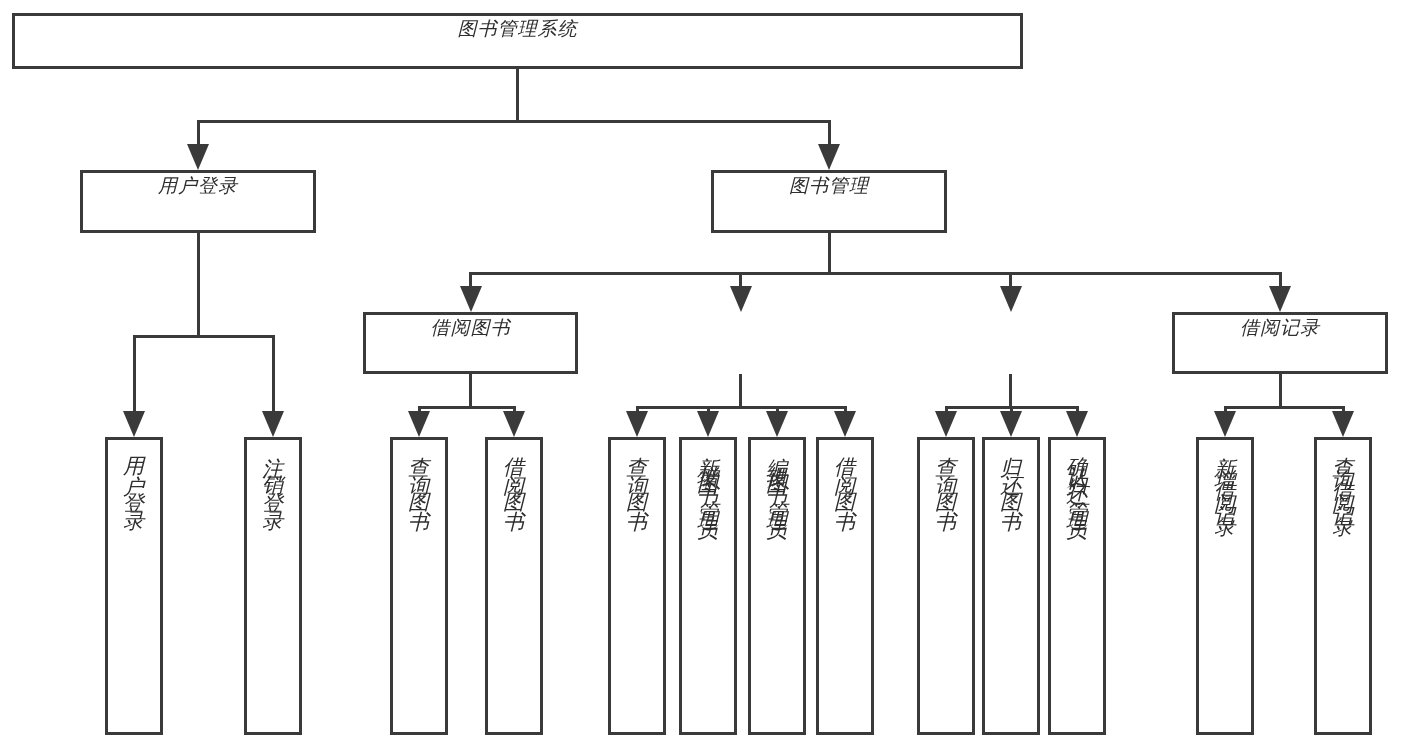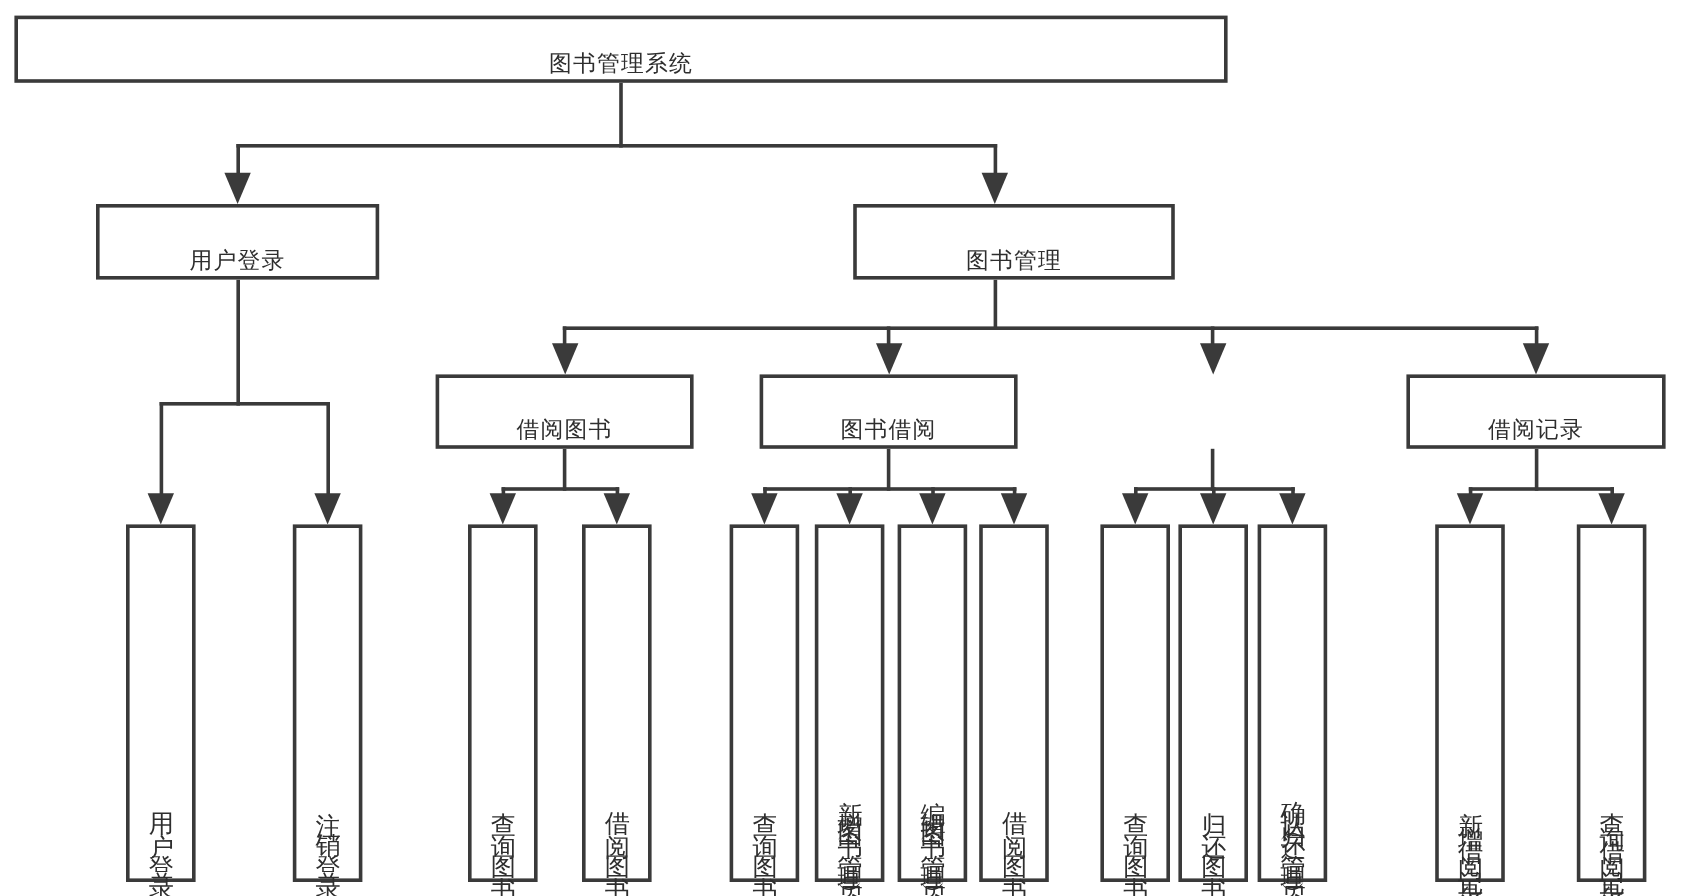--- a/index.html
+++ b/index.html
@@ -10,23 +10,24 @@
     background: #ffffff;
     overflow: hidden;
     font-family: "Liberation Sans", "DejaVu Sans", sans-serif;
   }
   .layer { position: absolute; left: 0; top: 0; width: 100%; height: 100%; }
   .node {
     position: absolute;
     box-sizing: border-box;
     background: #ffffff;
     display: flex;
-    align-items: flex-end;
+    align-items: flex-start;
     justify-content: center;
     text-align: center;
+    font-style: italic;
   }
   .node .label { display: block; }
   .hnode .label {
     font-size: 19px;
     letter-spacing: 1px;
     white-space: nowrap;
   }
   .vnode .label {
     writing-mode: vertical-rl;
     text-orientation: mixed;
@@ -110,28 +111,25 @@
       <div class="seg" style="left: 1341.5px; top: 406px; width: 3px; height: 9px; background: rgb(58, 58, 58);"></div>
       <div class="arrow" style="left: 1332px; top: 411px; border-top: 26px solid rgb(58, 58, 58);"></div>
     </div>
   <div class="layer" id="nodes-layer">
       <div class="node hnode" style="left: 12px; top: 13px; width: 1011px; height: 56px; border: 3px solid rgb(58, 58, 58); background: rgb(255, 255, 255); color: rgb(46, 46, 46);">
         <span class="label">图书管理系统</span>
       </div>
       <div class="node hnode" style="left: 80px; top: 170px; width: 236px; height: 63px; border: 3px solid rgb(58, 58, 58); background: rgb(255, 255, 255); color: rgb(46, 46, 46);">
         <span class="label">用户登录</span>
       </div>
-      <div class="node hnode" style="left: 711px; top: 170px; width: 268px; height: 63px; border: 3px solid rgb(58, 58, 58); background: rgb(255, 255, 255); color: rgb(46, 46, 46);">
+      <div class="node hnode" style="left: 711px; top: 170px; width: 236px; height: 63px; border: 3px solid rgb(58, 58, 58); background: rgb(255, 255, 255); color: rgb(46, 46, 46);">
         <span class="label">图书管理</span>
       </div>
       <div class="node hnode" style="left: 363px; top: 312px; width: 215px; height: 62px; border: 3px solid rgb(58, 58, 58); background: rgb(255, 255, 255); color: rgb(46, 46, 46);">
         <span class="label">借阅图书</span>
-      </div>
-      <div class="node hnode" style="left: 633px; top: 312px; width: 215px; height: 62px; border: 3px solid rgb(58, 58, 58); background: rgb(255, 255, 255); color: rgb(46, 46, 46);">
-        <span class="label">图书借阅</span>
       </div>
       <div class="node hnode" style="left: 1172px; top: 312px; width: 216px; height: 62px; border: 3px solid rgb(58, 58, 58); background: rgb(255, 255, 255); color: rgb(46, 46, 46);">
         <span class="label">借阅记录</span>
       </div>
       <div class="node vnode" style="left: 105px; top: 437px; width: 58px; height: 298px; border: 3px solid rgb(58, 58, 58); background: rgb(255, 255, 255); color: rgb(46, 46, 46);">
         <span class="label" style="letter-spacing: 18px;">用户登录</span>
       </div>
       <div class="node vnode" style="left: 244px; top: 437px; width: 58px; height: 298px; border: 3px solid rgb(58, 58, 58); background: rgb(255, 255, 255); color: rgb(46, 46, 46);">
         <span class="label" style="letter-spacing: 18px;">注销登录</span>
       </div>

